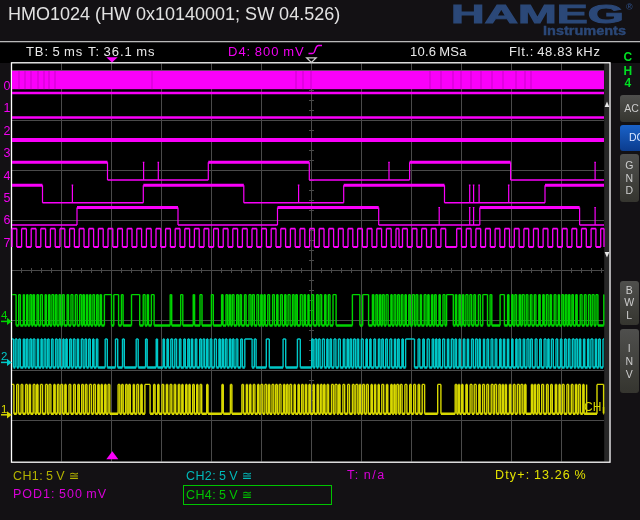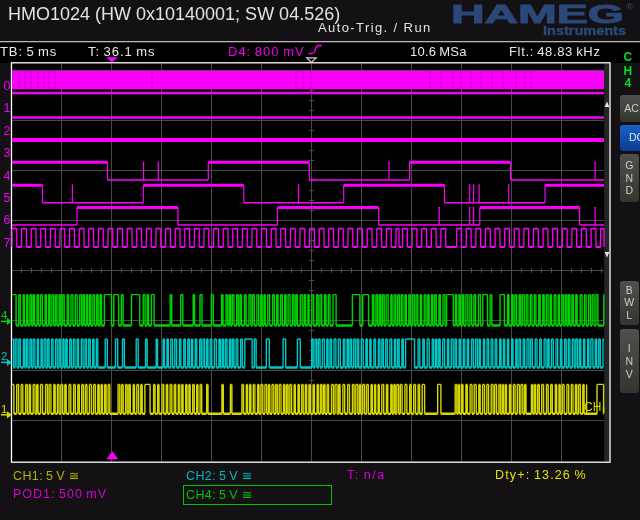--- a/index.html
+++ b/index.html
@@ -94,22 +94,21 @@
 <polygon points="7,358.79999999999995 7,366.0 11.8,362.4" fill="#00c8c8"></polygon>
 <line x1="1" y1="414.8" x2="7.5" y2="414.8" stroke="#d8d800" stroke-width="1.5"></line>
 <polygon points="7,411.2 7,418.40000000000003 11.8,414.8" fill="#d8d800"></polygon>
 <text x="451" y="23" textLength="173" lengthAdjust="spacingAndGlyphs" font-family="Liberation Sans, sans-serif" font-weight="bold" font-size="25px" fill="#2b4878" stroke="#2b4878" stroke-width="0.9">HAMEG</text>
 <text x="626" y="10" font-family="Liberation Sans, sans-serif" font-weight="bold" font-size="9px" fill="#2b4878">®</text>
 <text x="543" y="35" textLength="83" lengthAdjust="spacingAndGlyphs" font-family="Liberation Sans, sans-serif" font-weight="bold" font-size="13px" fill="#2b4878" stroke="#2b4878" stroke-width="0.4">Instruments</text>
 <path d="M308.5,53.5 h3.5 c2.2,0 2.2,-0.8 3.2,-3.8 c1,-3 1.2,-4.2 3.4,-4.2 h3.4" fill="none" stroke="#f000f0" stroke-width="1.4"></path>
 <line x1="603.5" y1="407" x2="603.5" y2="413" stroke="#d8d800" stroke-width="1.5"></line>
 </svg>
 <div class="t" style="left:8px;top:4px;color:#e2e2e2;font-size:18px;">HMO1024 (HW 0x10140001; SW 04.526)</div>
-    <div class="t" style="left:318px;top:20px;color:#e2e2e2;font-size:13px;letter-spacing:1.4px">Auto-Trig. / Run</div>
-    <div class="t" style="left:0;top:44px;color:#e8e8e8;font-size:13px;letter-spacing:0.9px">TB: 5 ms</div>
+    <div class="t" style="left:26px;top:44px;color:#e8e8e8;font-size:13px;letter-spacing:0.9px">TB: 5 ms</div>
     <div class="t" style="left:88px;top:44px;color:#e8e8e8;font-size:13px;letter-spacing:0.95px">T: 36.1 ms</div>
     <div class="t" style="left:228px;top:44px;color:#f000f0;font-size:13px;letter-spacing:1.0px">D4: 800 mV</div>
     <div class="t" style="left:410px;top:44px;color:#e8e8e8;font-size:13px;letter-spacing:0.25px">10.6 MSa</div>
     <div class="t" style="left:509px;top:44px;color:#e8e8e8;font-size:13px;letter-spacing:0.65px">Flt.: 48.83 kHz</div>
     <div class="t" style="left:3.5px;top:79.0px;color:#f000f0;font-size:12.5px;">0</div>
     <div class="t" style="left:3.5px;top:101.4px;color:#f000f0;font-size:12.5px;">1</div>
     <div class="t" style="left:3.5px;top:123.80000000000001px;color:#f000f0;font-size:12.5px;">2</div>
     <div class="t" style="left:3.5px;top:146.2px;color:#f000f0;font-size:12.5px;">3</div>
     <div class="t" style="left:3.5px;top:168.6px;color:#f000f0;font-size:12.5px;">4</div>
     <div class="t" style="left:3.5px;top:191.0px;color:#f000f0;font-size:12.5px;">5</div>

